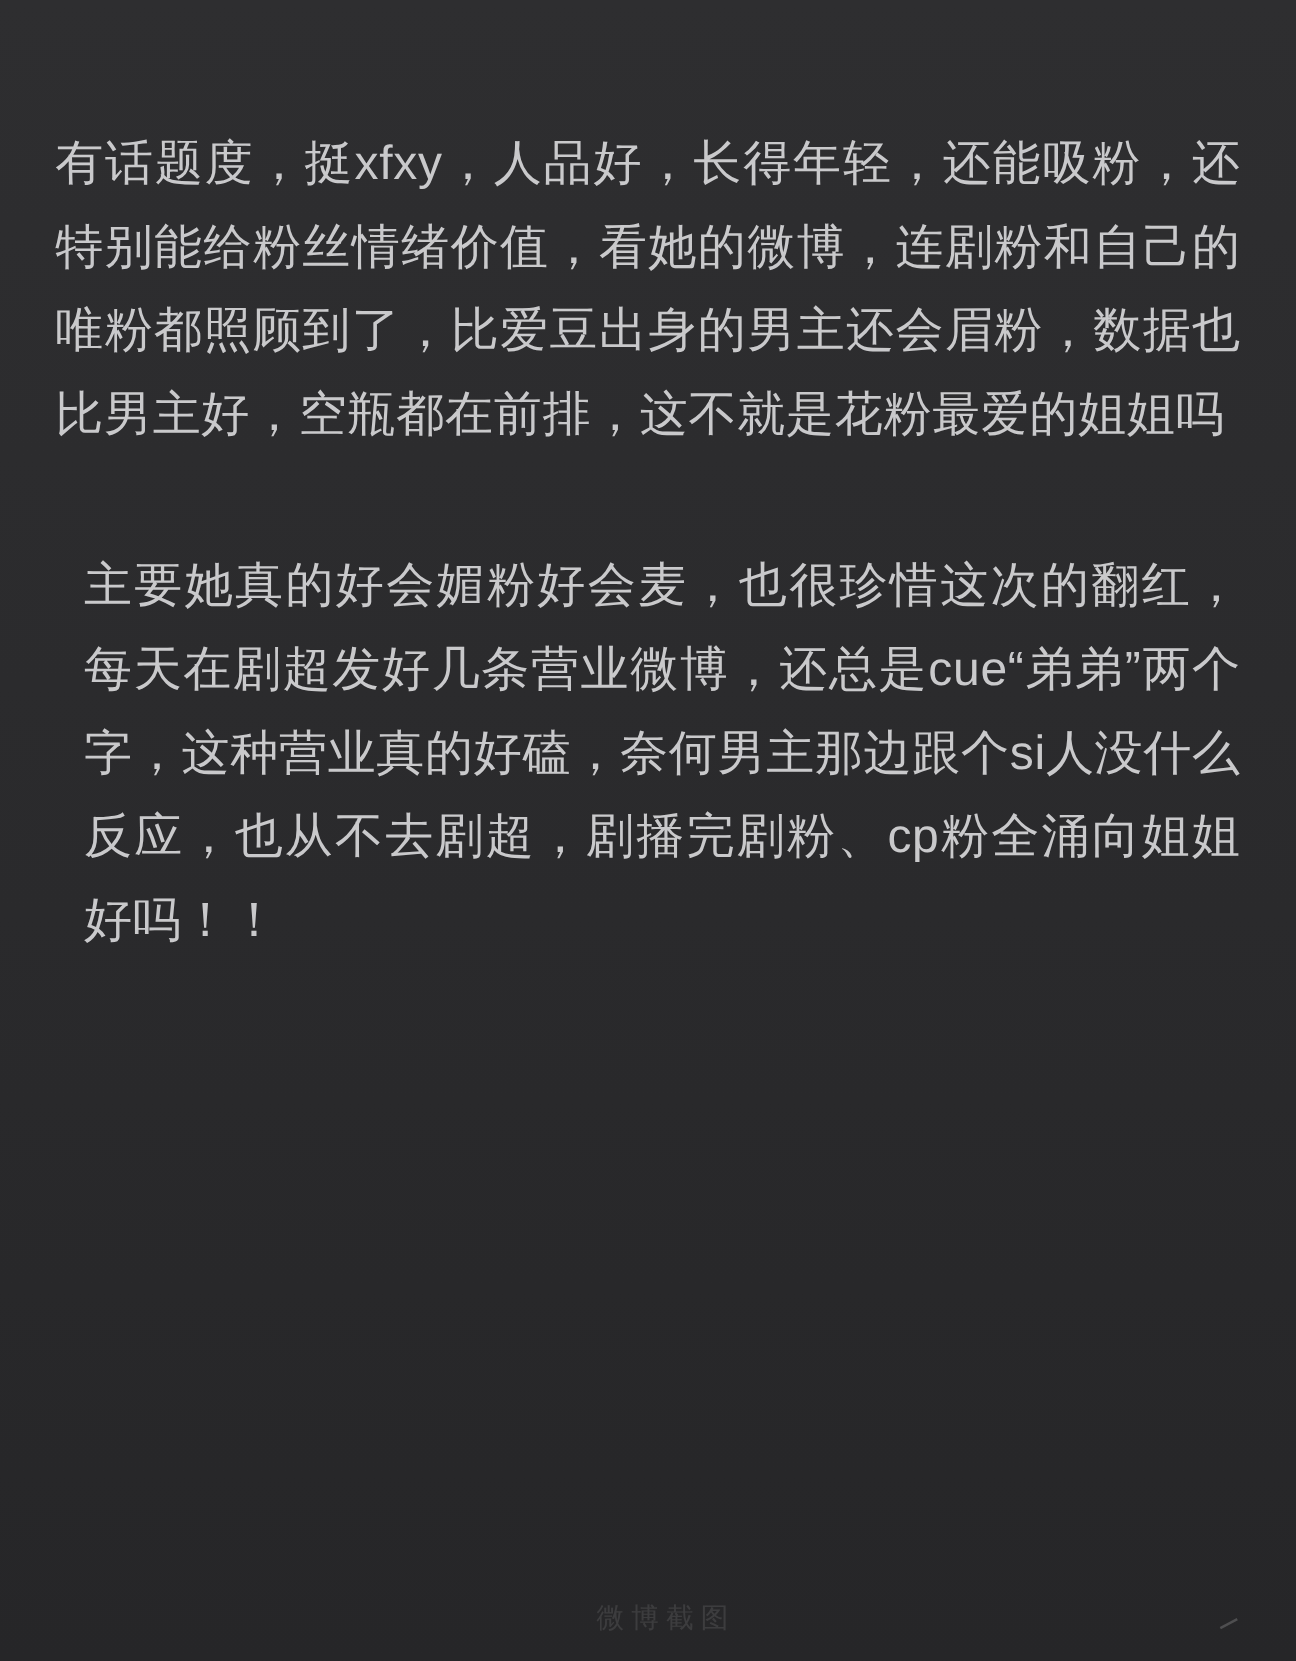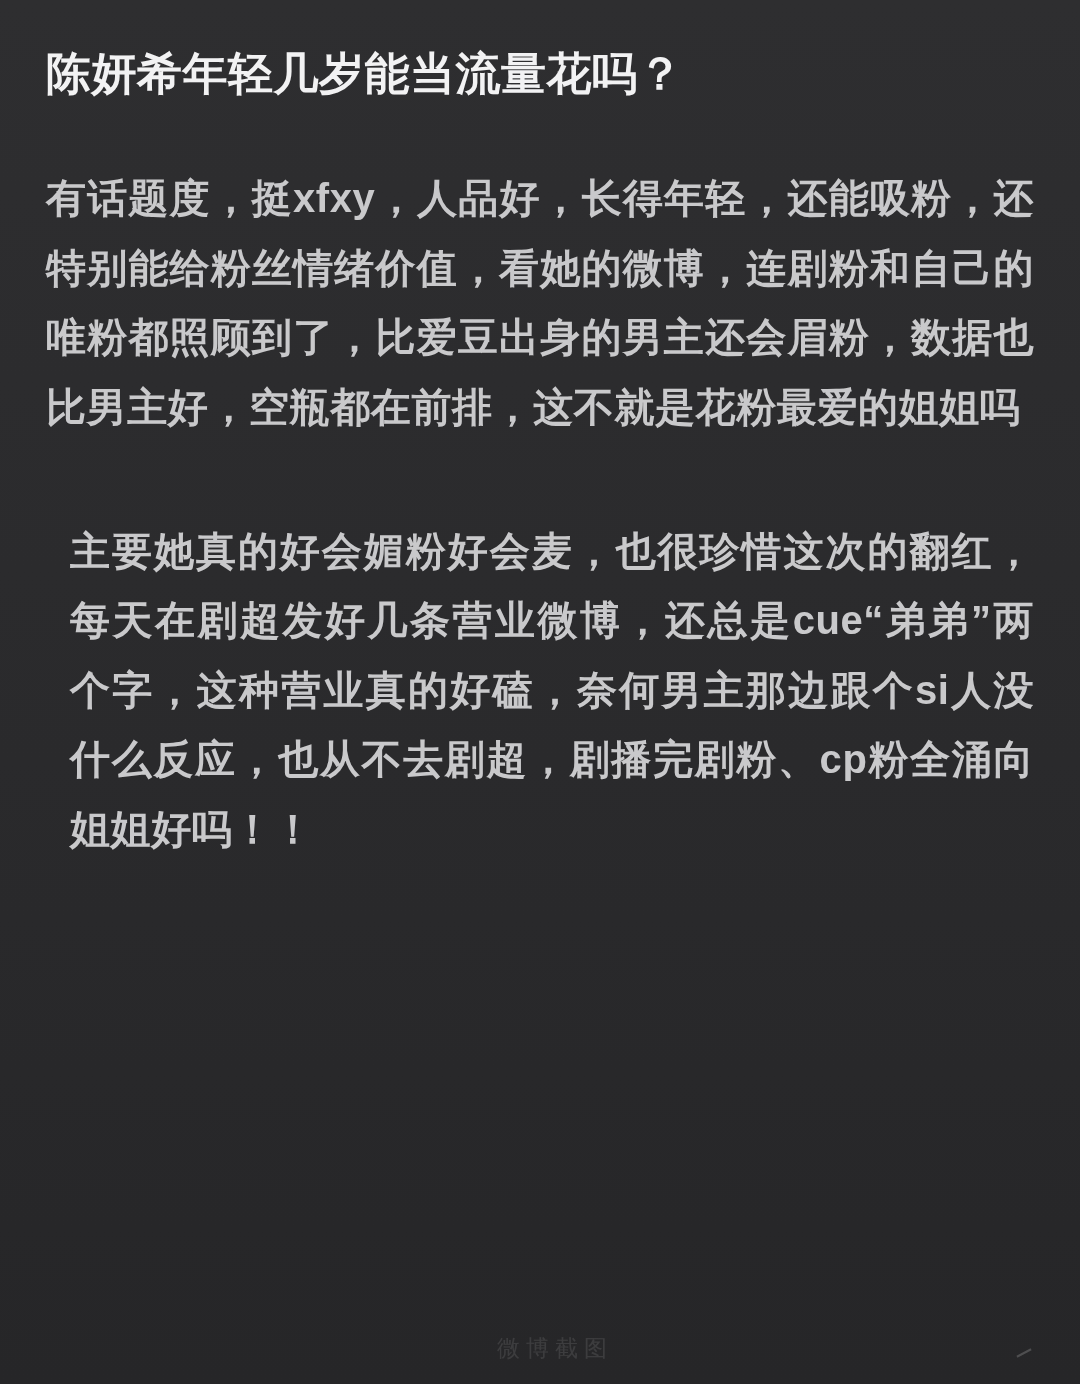--- a/index.html
+++ b/index.html
@@ -36,21 +36,20 @@
     margin-top: 62px;
   }
   .para {
     font-size: 40px;
     line-height: 1.74;
     color: #c9c9cb;
     letter-spacing: 0.6px;
     text-align: justify;
     word-break: break-all;
     margin: 0;
-    font-weight: bold;
   }
   .para + .para {
     margin-top: 74px;
     margin-left: 24px;
   }
   .watermark {
     position: absolute;
     left: 420px;
     bottom: 18px;
     width: 270px;
@@ -74,21 +73,20 @@
     height: 2px;
     background: #9a9a9c;
     opacity: 0.35;
     transform: rotate(-28deg);
   }
 </style>
 </head>
 <body>
 
 <div class="page">
-  <h1 class="title">陈妍希年轻几岁能当流量花吗？</h1>
   <div class="body-block">
     <p class="para">有话题度，挺xfxy，人品好，长得年轻，还能吸粉，还特别能给粉丝情绪价值，看她的微博，连剧粉和自己的唯粉都照顾到了，比爱豆出身的男主还会眉粉，数据也比男主好，空瓶都在前排，这不就是花粉最爱的姐姐吗</p>
     <p class="para">主要她真的好会媚粉好会麦，也很珍惜这次的翻红，每天在剧超发好几条营业微博，还总是cue“弟弟”两个字，这种营业真的好磕，奈何男主那边跟个si人没什么反应，也从不去剧超，剧播完剧粉、cp粉全涌向姐姐好吗！！</p>
   </div>
 </div>
 
 <div class="watermark">微博截图</div>
 <div class="watermark-tick"></div>
 
 </body></html>

